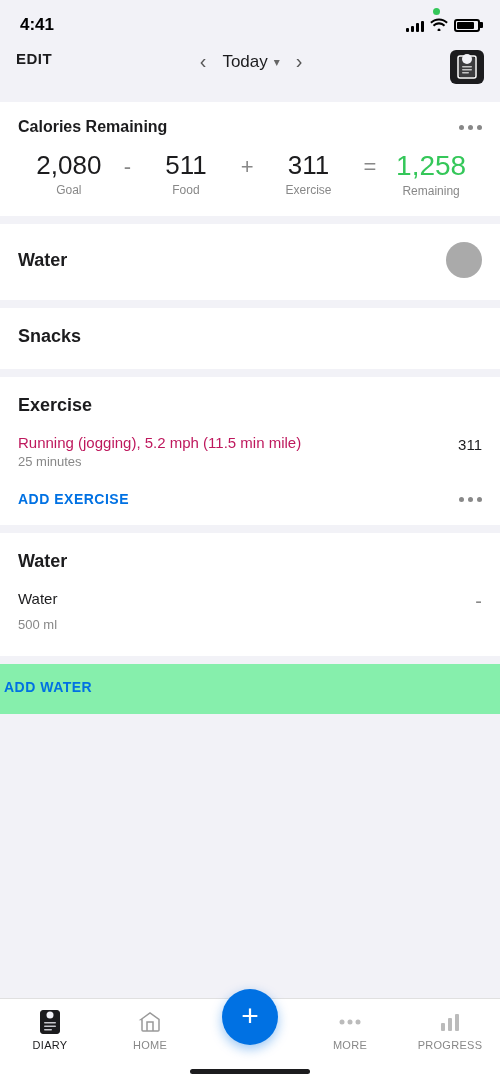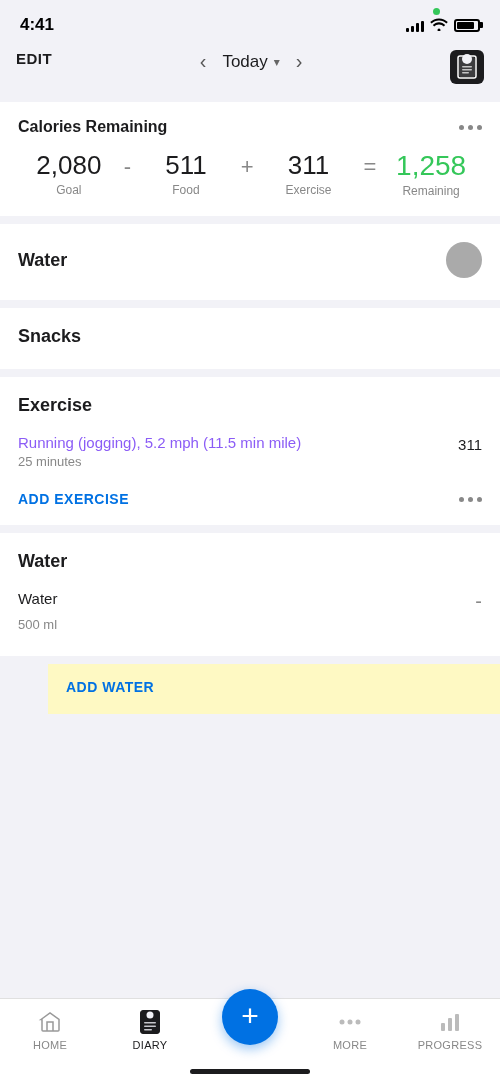--- a/index.html
+++ b/index.html
@@ -254,21 +254,21 @@
     
     .exercise-item-row {
       display: flex;
       align-items: flex-start;
       justify-content: space-between;
       padding: 14px 0 8px 0;
     }
     .exercise-item-left {}
     .exercise-item-name {
       font-size: 15px;
-      color: #8b5cf6;
+      color: #be185d;
     }
     .exercise-item-sub {
       font-size: 13px;
       color: #888;
       margin-top: 3px;
     }
     .exercise-item-cal {
       font-size: 15px;
       color: #1c1c1e;
       padding-top: 2px;
@@ -291,25 +291,24 @@
       margin-top: 10px;
     }
     .water-item-action {
       font-size: 20px;
       color: #888;
       padding-top: 0px;
     }
 
     
     .add-water-partial {
-      background: #fef9c3;
-      padding: 14px 18px 0 18px;
+      background: #86efac;
+      padding: 14px 18px 0 4px;
       height: 50px;
       overflow: hidden;
-      margin-left: 48px;
     }
 
     
     .bottom-nav {
       position: fixed;
       bottom: 0;
       left: 0;
       width: 500px;
       background: #fff;
       border-top: 1px solid #e0e0e0;
@@ -508,41 +507,41 @@
   </div>
 </div>
 
 <div class="add-water-partial">
   <span class="add-link">ADD WATER</span>
 </div>
 
 <div class="bottom-nav">
   <div class="nav-item">
     <div class="nav-item-icon">
-      <svg width="24" height="24" viewBox="0 0 24 24" fill="none">
-        <path d="M3 9.5L12 3l9 6.5V20a1 1 0 0 1-1 1H5a1 1 0 0 1-1-1V9.5z" stroke="#999" stroke-width="1.5" fill="none"></path>
-        <path d="M9 21V12h6v9" stroke="#999" stroke-width="1.5"></path>
-      </svg>
-    </div>
-    <span class="nav-item-label">HOME</span>
-  </div>
-
-  <div class="nav-item">
-    <div class="nav-item-icon">
       <svg width="22" height="26" viewBox="0 0 22 26" fill="none">
         <rect x="1.5" y="1.5" width="19" height="23" rx="2.5" fill="#1c1c1e" stroke="#1c1c1e" stroke-width="1"></rect>
         <circle cx="11" cy="6" r="3.5" fill="#f2f2f7"></circle>
         <rect x="5" y="13" width="12" height="1.5" rx="0.75" fill="#f2f2f7" opacity="0.8"></rect>
         <rect x="5" y="16.5" width="12" height="1.5" rx="0.75" fill="#f2f2f7" opacity="0.8"></rect>
         <rect x="5" y="20" width="8" height="1.5" rx="0.75" fill="#f2f2f7" opacity="0.8"></rect>
       </svg>
     </div>
     <span class="nav-item-label active">DIARY</span>
   </div>
 
+  <div class="nav-item">
+    <div class="nav-item-icon">
+      <svg width="24" height="24" viewBox="0 0 24 24" fill="none">
+        <path d="M3 9.5L12 3l9 6.5V20a1 1 0 0 1-1 1H5a1 1 0 0 1-1-1V9.5z" stroke="#999" stroke-width="1.5" fill="none"></path>
+        <path d="M9 21V12h6v9" stroke="#999" stroke-width="1.5"></path>
+      </svg>
+    </div>
+    <span class="nav-item-label">HOME</span>
+  </div>
+
   <div class="nav-plus-btn">
     <div class="nav-plus-circle">
       <span>+</span>
     </div>
   </div>
 
   <div class="nav-item">
     <div class="nav-item-icon">
       <svg width="24" height="10" viewBox="0 0 24 10">
         <circle cx="4" cy="5" r="2.5" fill="#bbb"></circle>

